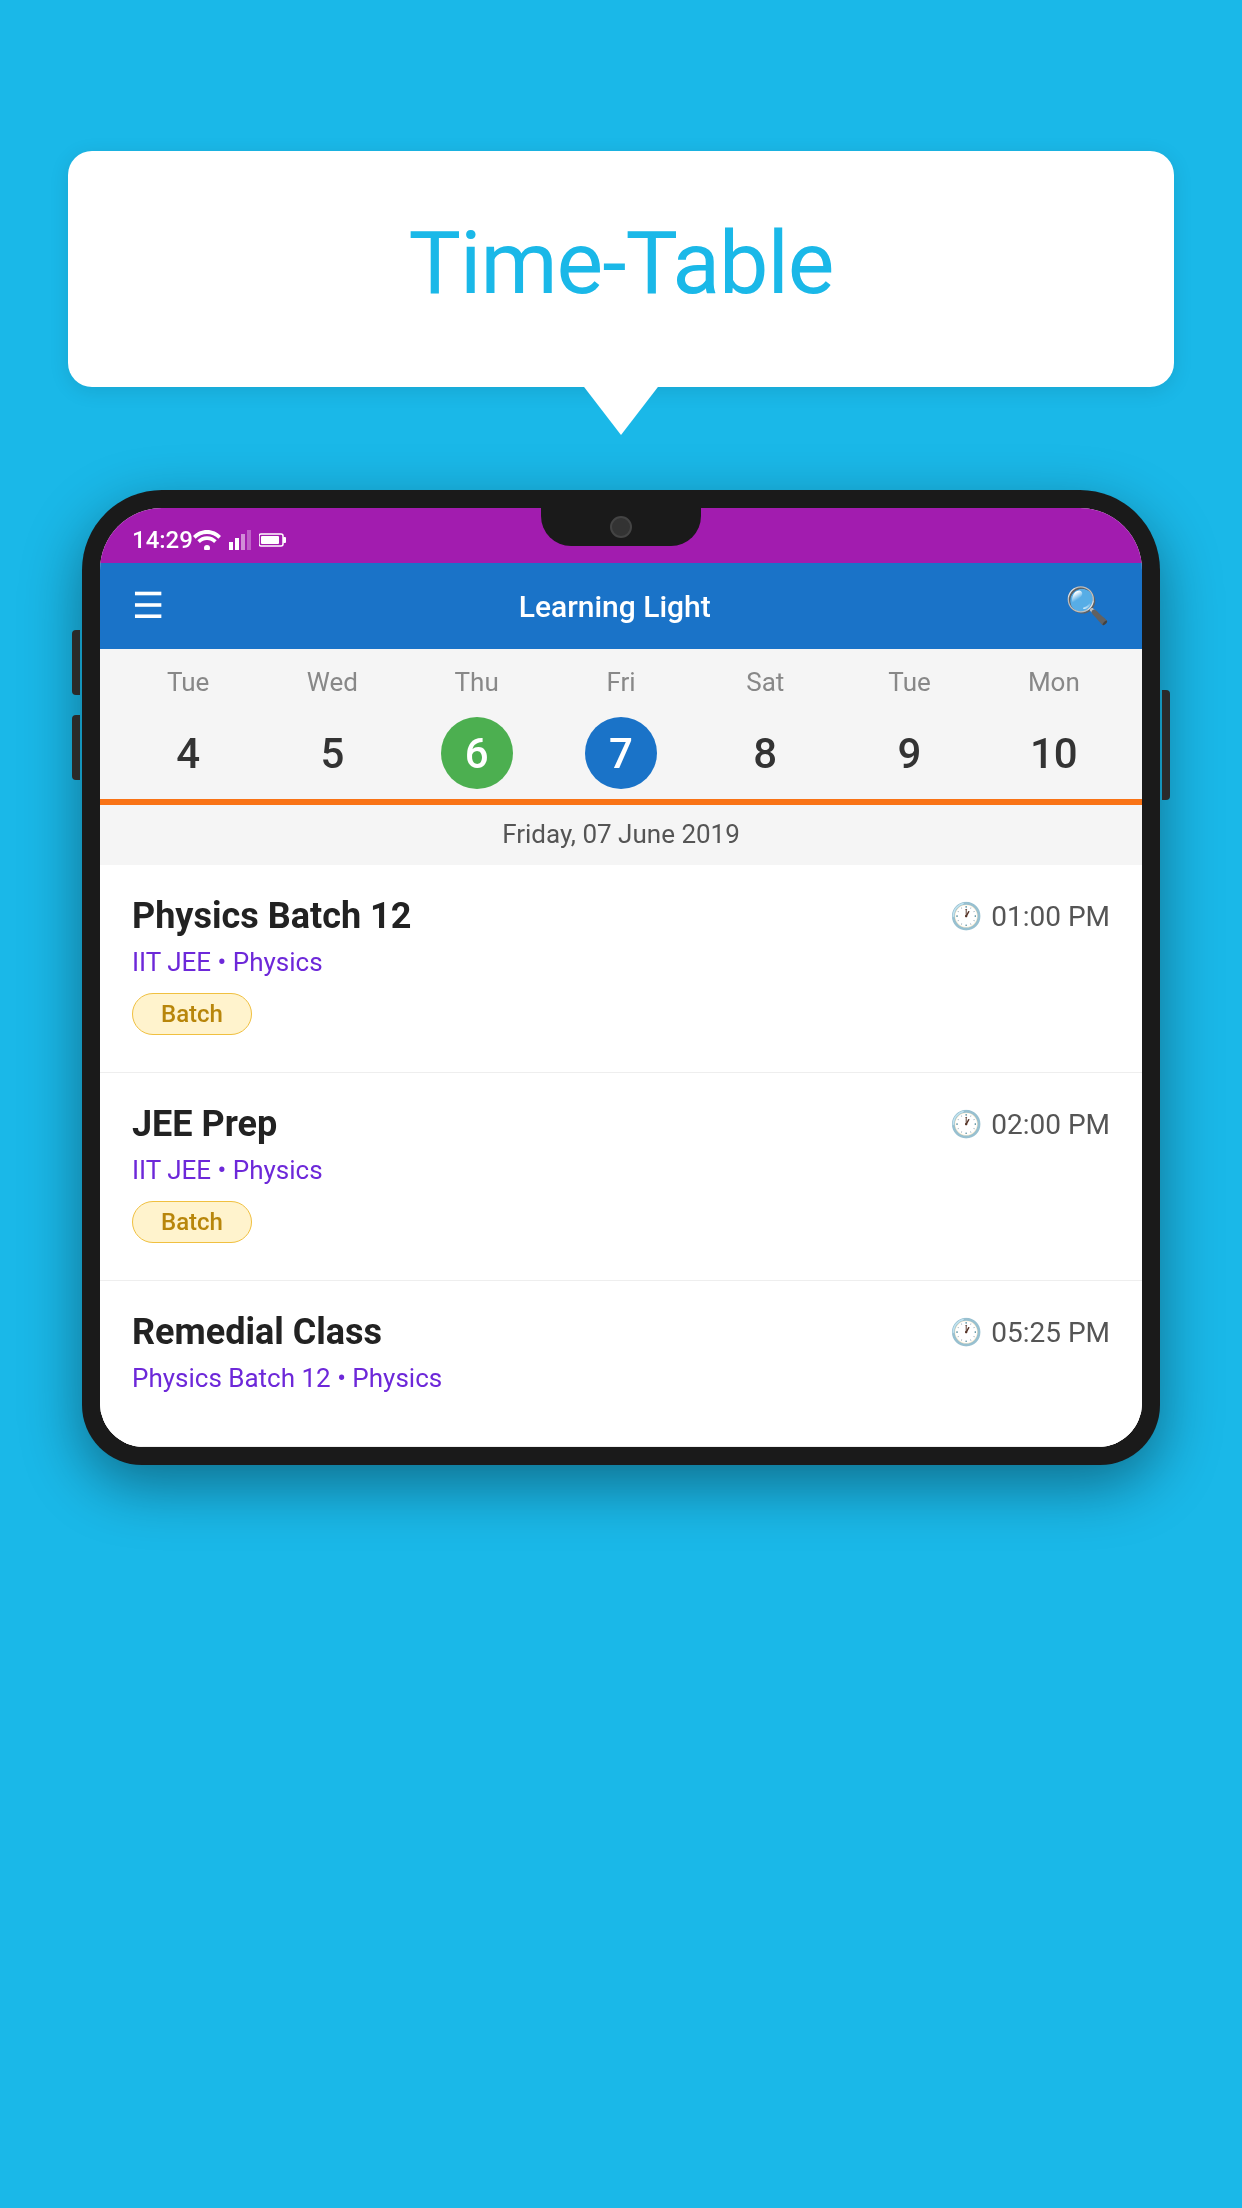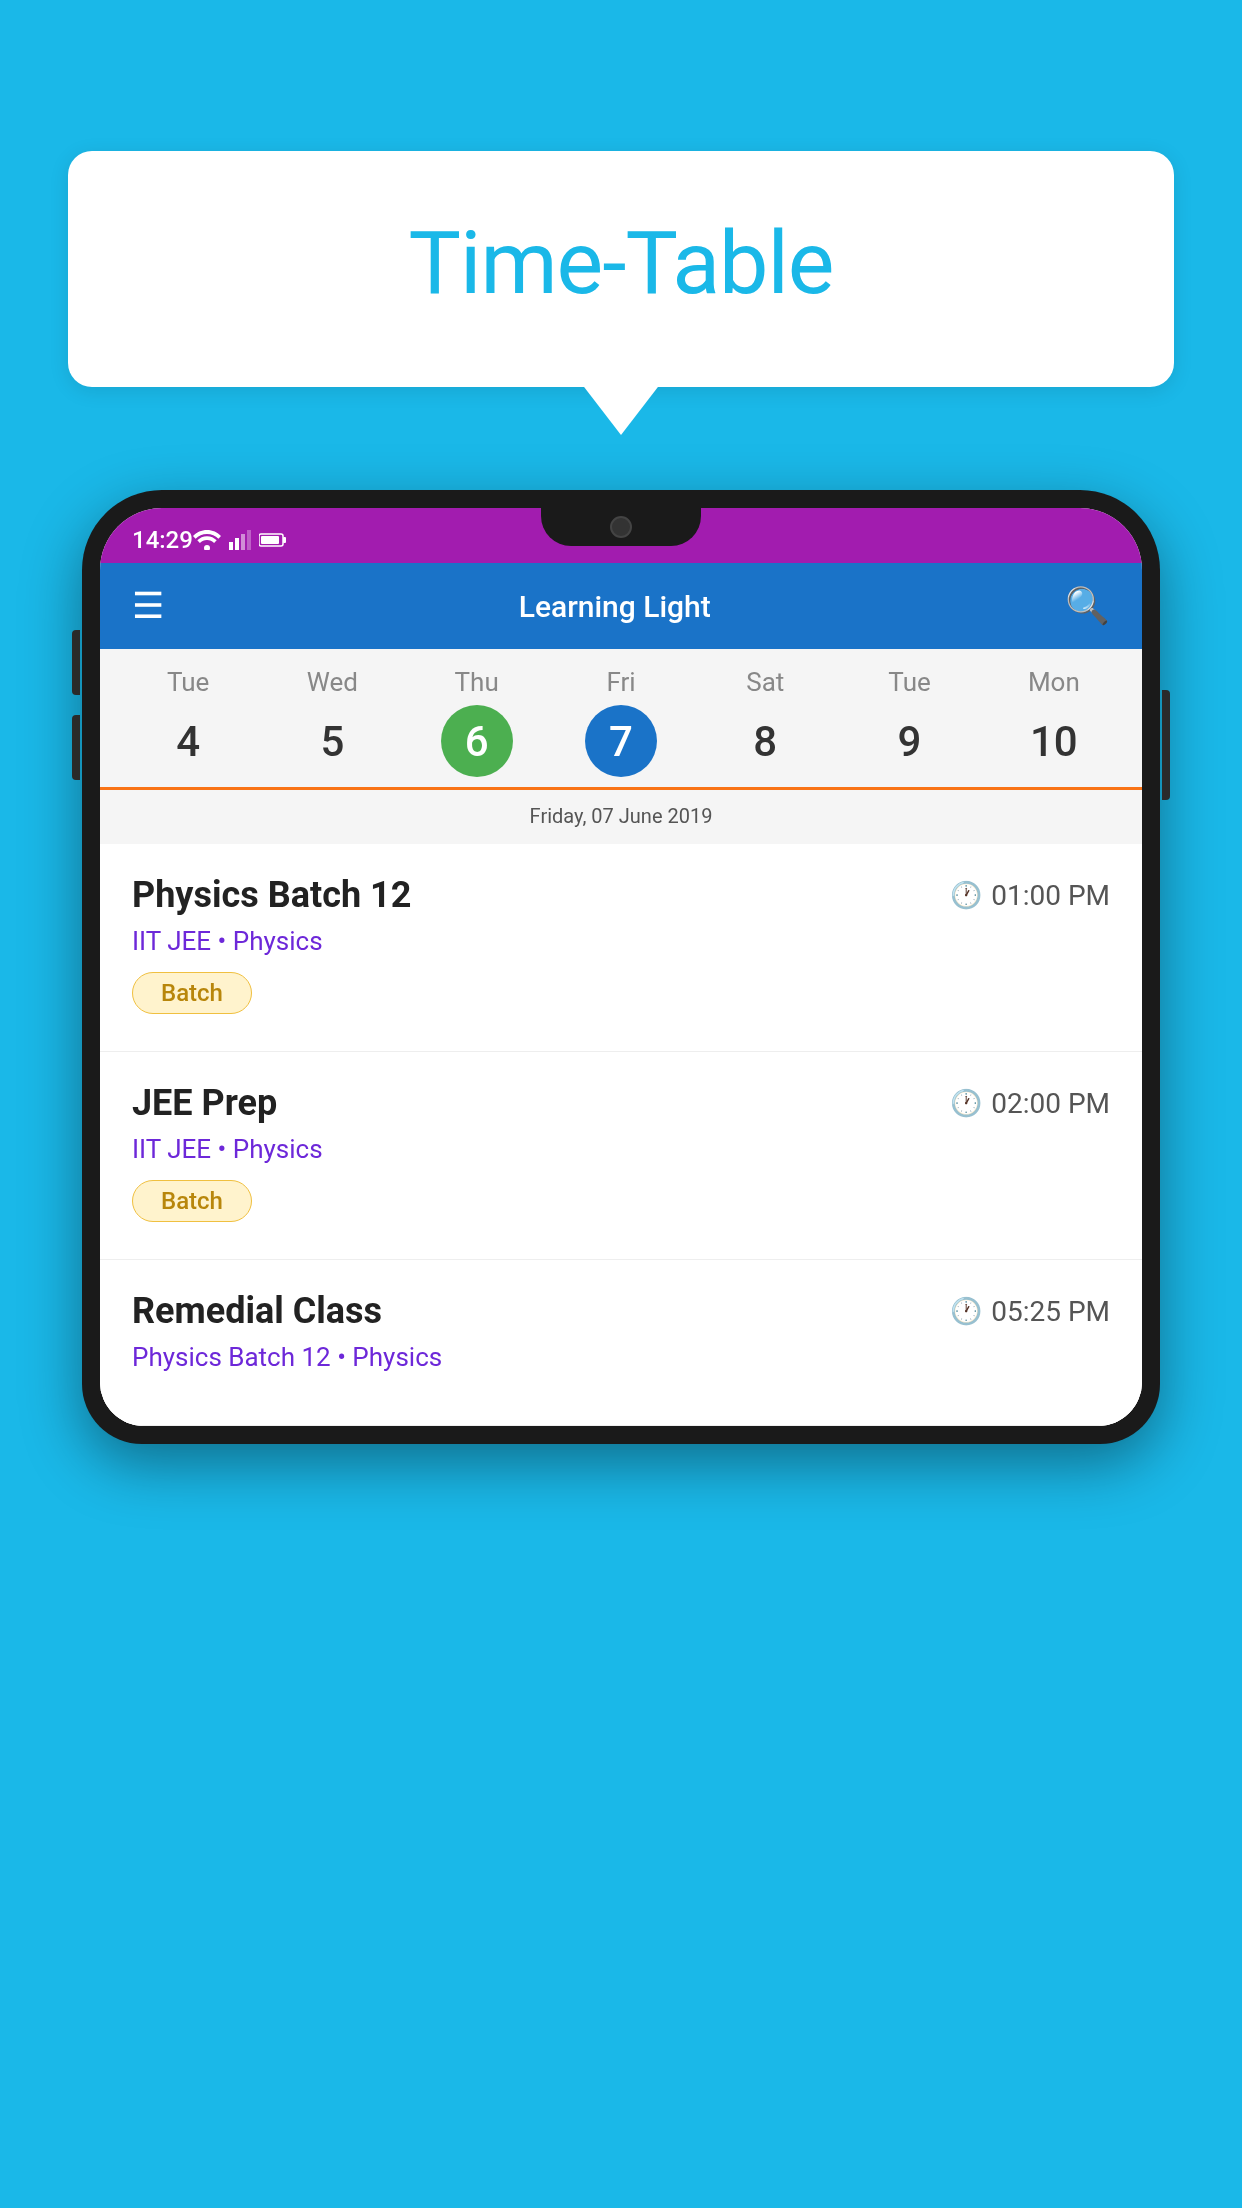--- a/index.html
+++ b/index.html
@@ -152,20 +152,21 @@
       justify-content: space-around;
       padding: 0 16px;
       margin-bottom: 10px;
     }
 
     .day-col {
       display: flex;
       flex-direction: column;
       align-items: center;
       width: 120px;
+      gap: 12px;
     }
 
     .day-name {
       font-size: 26px;
       color: #888;
       margin-bottom: 8px;
     }
 
     .day-num {
       font-size: 42px;
@@ -184,24 +185,24 @@
       color: white;
     }
 
     .day-num.selected {
       background: #1a73c8;
       color: white;
     }
 
     .selected-date-label {
       text-align: center;
-      font-size: 20px;
+      font-size: 26px;
       color: #555;
       padding: 14px 0 16px;
-      border-top: 3px solid #f97316;
+      border-top: 6px solid #f97316;
       margin-top: 8px;
     }
 
     
     .schedule-list {
       background: white;
     }
 
     .schedule-item {
       padding: 30px 32px 37px;

